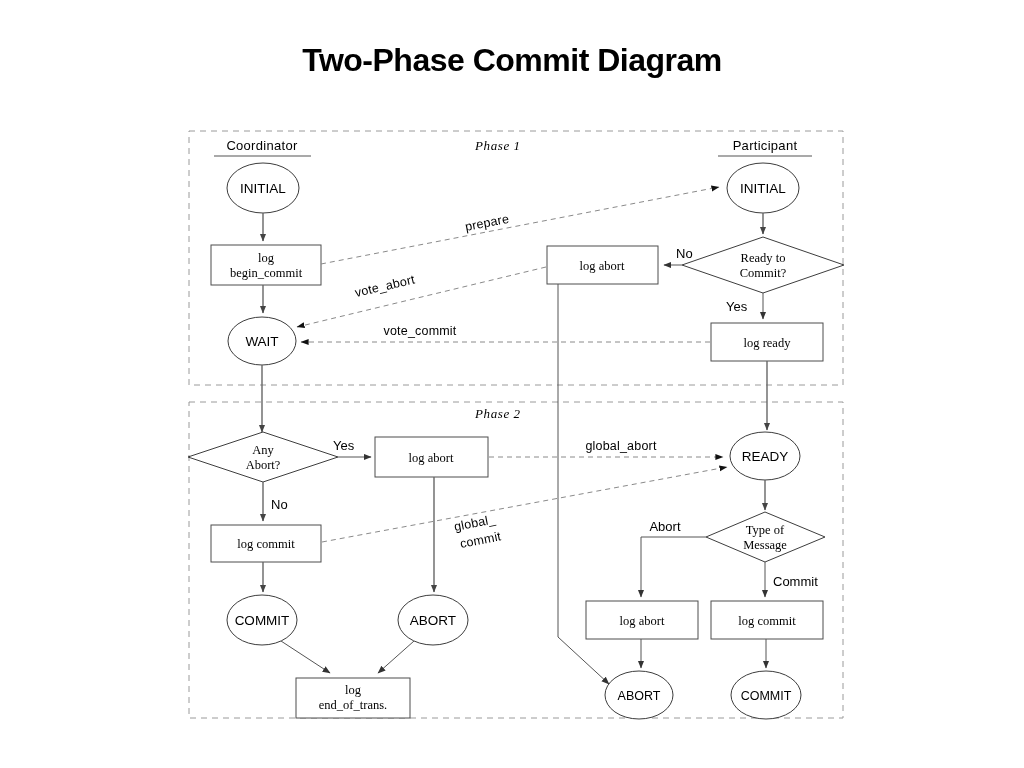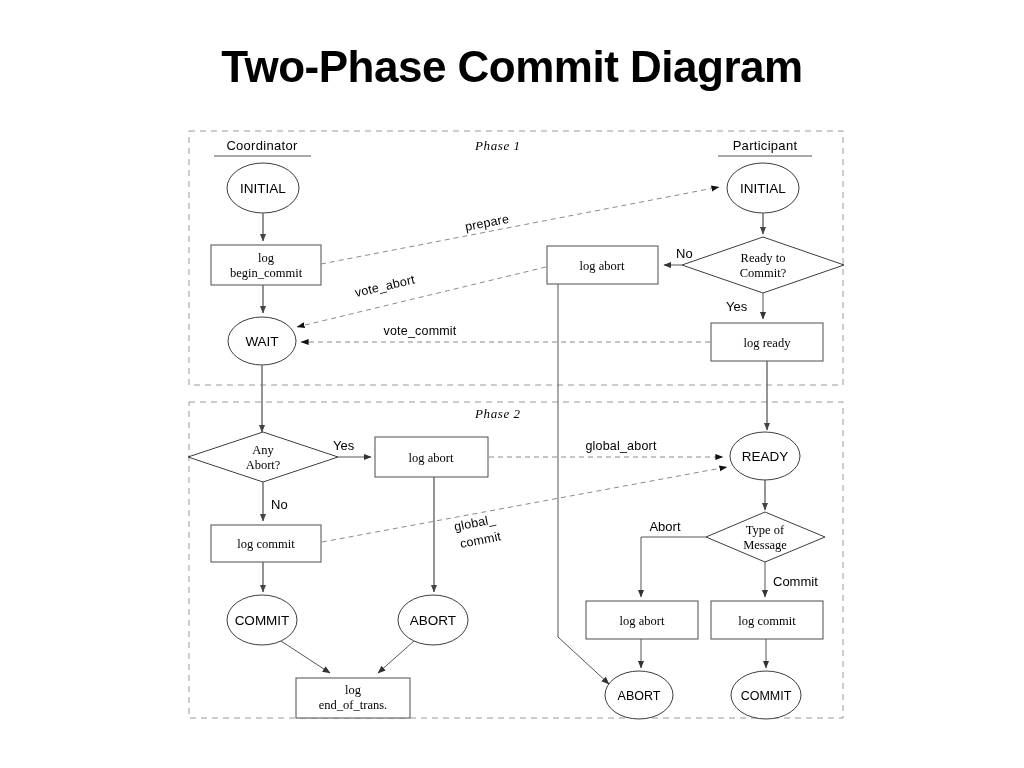--- a/index.html
+++ b/index.html
@@ -20,21 +20,21 @@
     background: #ffffff;
   }
   #slide-title {
     position: absolute;
     left: 0;
     top: 42px;
     width: 1024px;
     text-align: center;
     font-family: "Liberation Sans", sans-serif;
     font-weight: bold;
-    font-size: 44px;
+    font-size: 32px;
     letter-spacing: -0.5px;
     color: #000000;
     white-space: nowrap;
   }
   #diagram {
     position: absolute;
     left: 0;
     top: 0;
   }
   .node-box {

